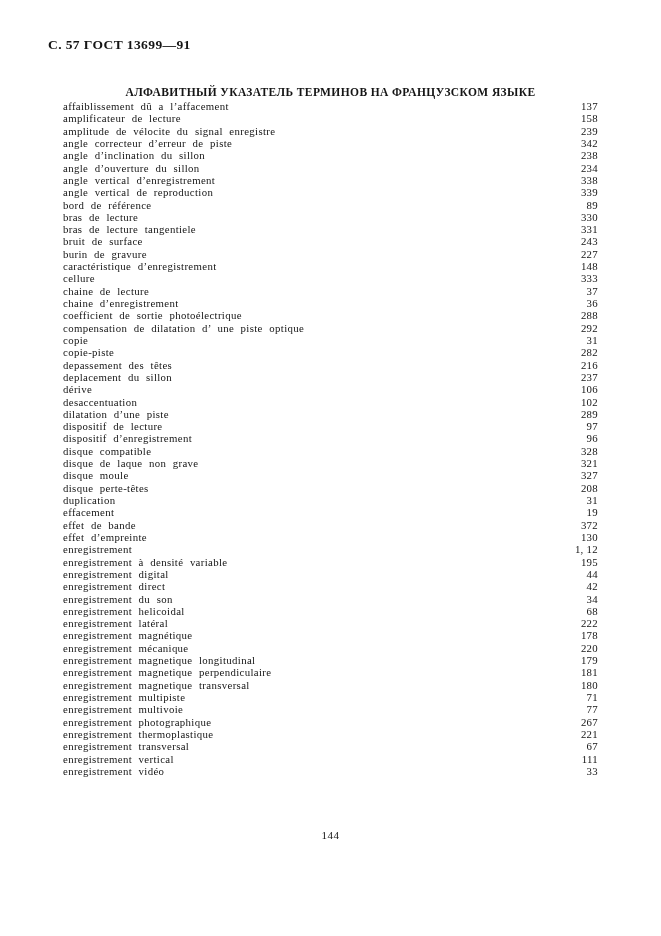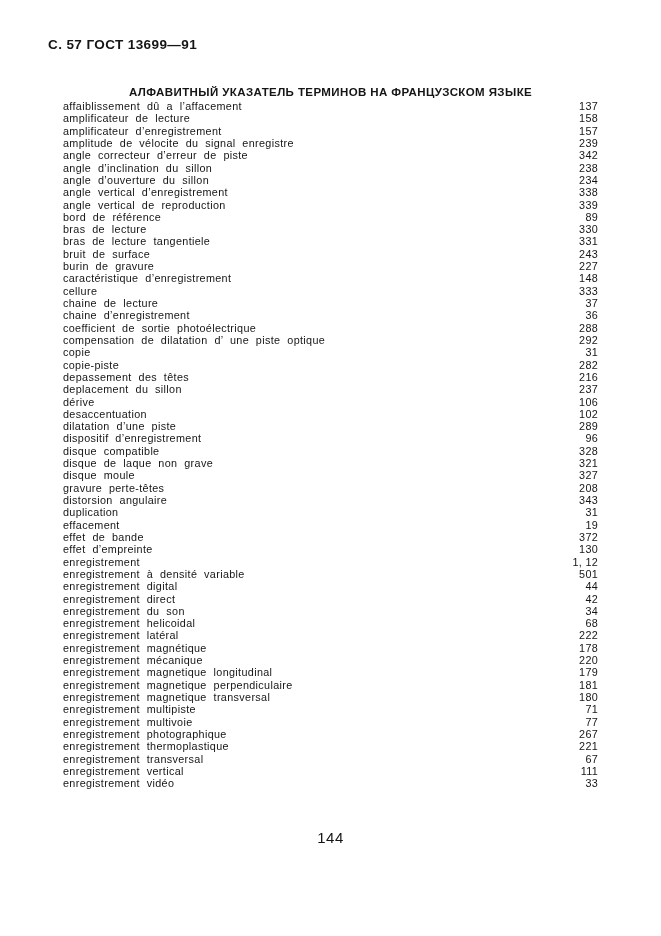--- a/index.html
+++ b/index.html
@@ -6,21 +6,21 @@
     margin: 0;
     padding: 0;
     background: #ffffff;
   }
   .page {
     position: relative;
     width: 661px;
     height: 936px;
     background: #ffffff;
     color: #151515;
-    font-family: Liberation Sans, sans-serif;
+    font-family: Liberation Serif, serif;
     overflow: hidden;
   }
   .doc-header {
     position: absolute;
     left: 48px;
     top: 37px;
     font-size: 13.5px;
     font-weight: bold;
     letter-spacing: 0.4px;
     white-space: nowrap;
@@ -59,21 +59,21 @@
   .term-ref {
     white-space: nowrap;
     letter-spacing: 0.3px;
   }
   .page-footer {
     position: absolute;
     left: 0;
     right: 0;
     top: 829px;
     text-align: center;
-    font-size: 15px;
+    font-size: 11px;
     letter-spacing: 0.5px;
   }
 </style>
 </head>
 <body>
 
 <div class="page">
 
   <div class="doc-header">С. 57 ГОСТ 13699—91</div>
 
@@ -84,24 +84,20 @@
       <div class="index-row">
         <span class="term-text">affaiblissement dû a l’affacement</span>
         <span class="term-ref">137</span>
       </div>
 
       <div class="index-row">
         <span class="term-text">amplificateur de lecture</span>
         <span class="term-ref">158</span>
       </div>
 
-      <div class="index-row">
-        <span class="term-text">amplificateur d’enregistrement</span>
-        <span class="term-ref">157</span>
-      </div>
 
       <div class="index-row">
         <span class="term-text">amplitude de vélocite du signal enregistre</span>
         <span class="term-ref">239</span>
       </div>
 
       <div class="index-row">
         <span class="term-text">angle correcteur d’erreur de piste</span>
         <span class="term-ref">342</span>
       </div>
@@ -209,20 +205,24 @@
       <div class="index-row">
         <span class="term-text">desaccentuation</span>
         <span class="term-ref">102</span>
       </div>
 
       <div class="index-row">
         <span class="term-text">dilatation d’une piste</span>
         <span class="term-ref">289</span>
       </div>
 
+      <div class="index-row">
+        <span class="term-text">dispositif de lecture</span>
+        <span class="term-ref">97</span>
+      </div>
 
       <div class="index-row">
         <span class="term-text">dispositif d’enregistrement</span>
         <span class="term-ref">96</span>
       </div>
 
       <div class="index-row">
         <span class="term-text">disque compatible</span>
         <span class="term-ref">328</span>
       </div>
@@ -231,28 +231,24 @@
         <span class="term-text">disque de laque non grave</span>
         <span class="term-ref">321</span>
       </div>
 
       <div class="index-row">
         <span class="term-text">disque moule</span>
         <span class="term-ref">327</span>
       </div>
 
       <div class="index-row">
-        <span class="term-text">gravure perte-têtes</span>
+        <span class="term-text">disque perte-têtes</span>
         <span class="term-ref">208</span>
       </div>
 
-      <div class="index-row">
-        <span class="term-text">distorsion angulaire</span>
-        <span class="term-ref">343</span>
-      </div>
 
 
       <div class="index-row">
         <span class="term-text">duplication</span>
         <span class="term-ref">31</span>
       </div>
 
       <div class="index-row">
         <span class="term-text">effacement</span>
         <span class="term-ref">19</span>
@@ -268,21 +264,21 @@
         <span class="term-ref">130</span>
       </div>
 
       <div class="index-row">
         <span class="term-text">enregistrement</span>
         <span class="term-ref">1, 12</span>
       </div>
 
       <div class="index-row">
         <span class="term-text">enregistrement à densité variable</span>
-        <span class="term-ref">501</span>
+        <span class="term-ref">195</span>
       </div>
 
       <div class="index-row">
         <span class="term-text">enregistrement digital</span>
         <span class="term-ref">44</span>
       </div>
 
       <div class="index-row">
         <span class="term-text">enregistrement direct</span>
         <span class="term-ref">42</span>

